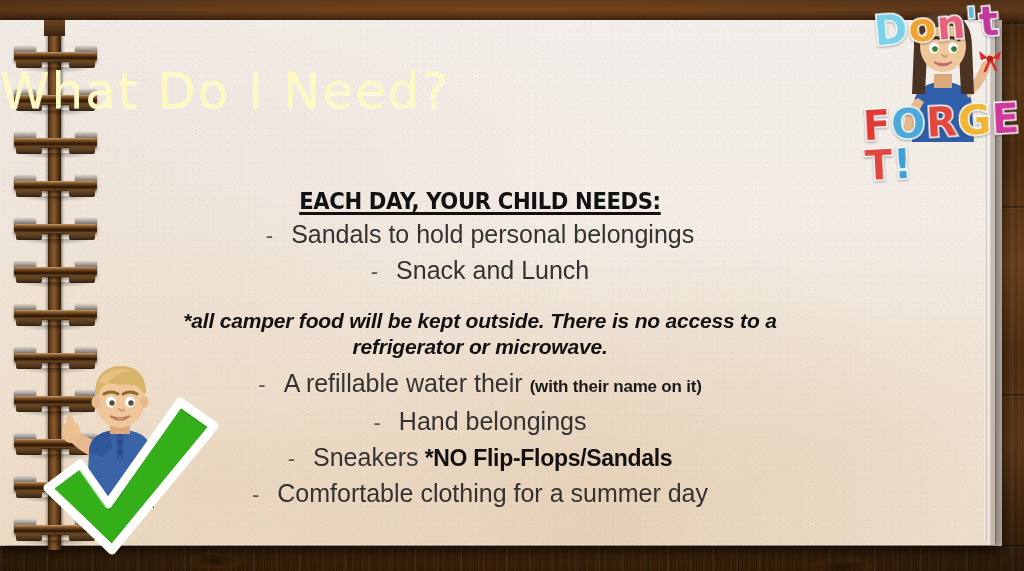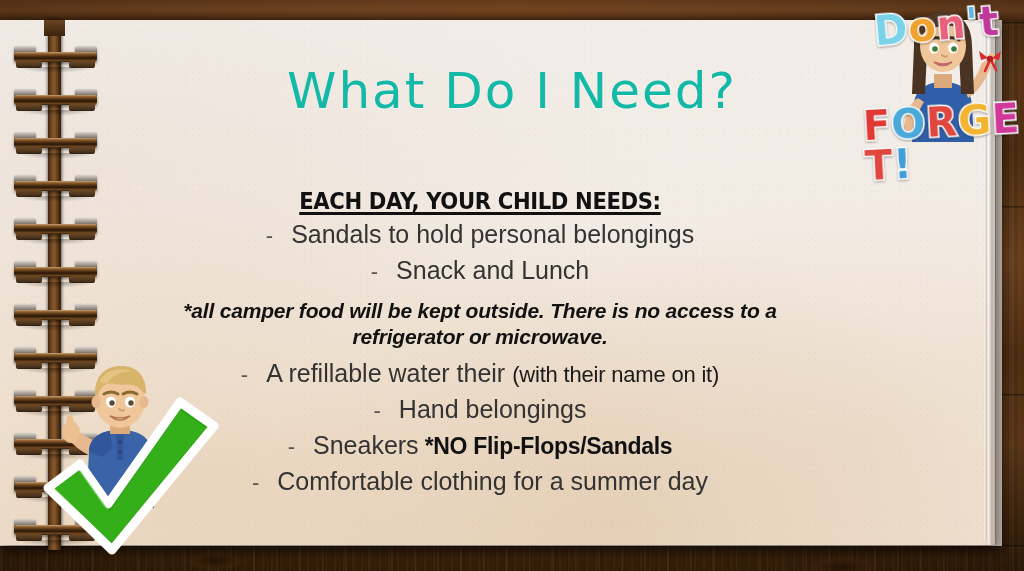--- a/index.html
+++ b/index.html
@@ -128,26 +128,26 @@
   }
   .spine-top{
     position:absolute;left:44px;top:20px;width:21px;height:16px;
     background:linear-gradient(to bottom,#6a4320,#3b2410);
     z-index:7;
   }
 
   
   .title{
     position:absolute;left:0;right:0;top:62px;
-    text-align:center;
+    text-align:left;
     font-family:"DejaVu Sans", sans-serif;
     font-size:50px;
     font-weight:400;
     letter-spacing:2px;
-    color:#14b8a6;
+    color:#fef9c3;
     z-index:8;
     text-shadow:0 1px 0 rgba(255,255,255,.6);
   }
 
   
   .body{
     position:absolute;left:120px;top:188px;width:720px;
     text-align:center;
     z-index:8;
     color:#2f2f2f;
@@ -171,24 +171,24 @@
     white-space:nowrap;
   }
   .row .dash{margin-right:18px;color:#555;font-size:22px;}
   .note{
     font-size:21px;
     line-height:26px;
     font-style:italic;
     font-weight:700;
     color:#111;
     letter-spacing:-.2px;
-    margin:9px 0 6px;
+    margin:19px 0 6px;
   }
   .small-bold{
-    font-size:22px;font-weight:400;color:#1a1a1a;letter-spacing:-.2px;
+    font-size:17px;font-weight:700;color:#1a1a1a;letter-spacing:-.2px;
   }
   .inline-bold{font-weight:700;color:#111;letter-spacing:-.3px;}
 
   
   .check{
     position:absolute;left:40px;top:392px;width:180px;height:165px;z-index:11;
   }
 
   
   .boy{position:absolute;left:55px;top:362px;width:130px;height:160px;z-index:10;}

